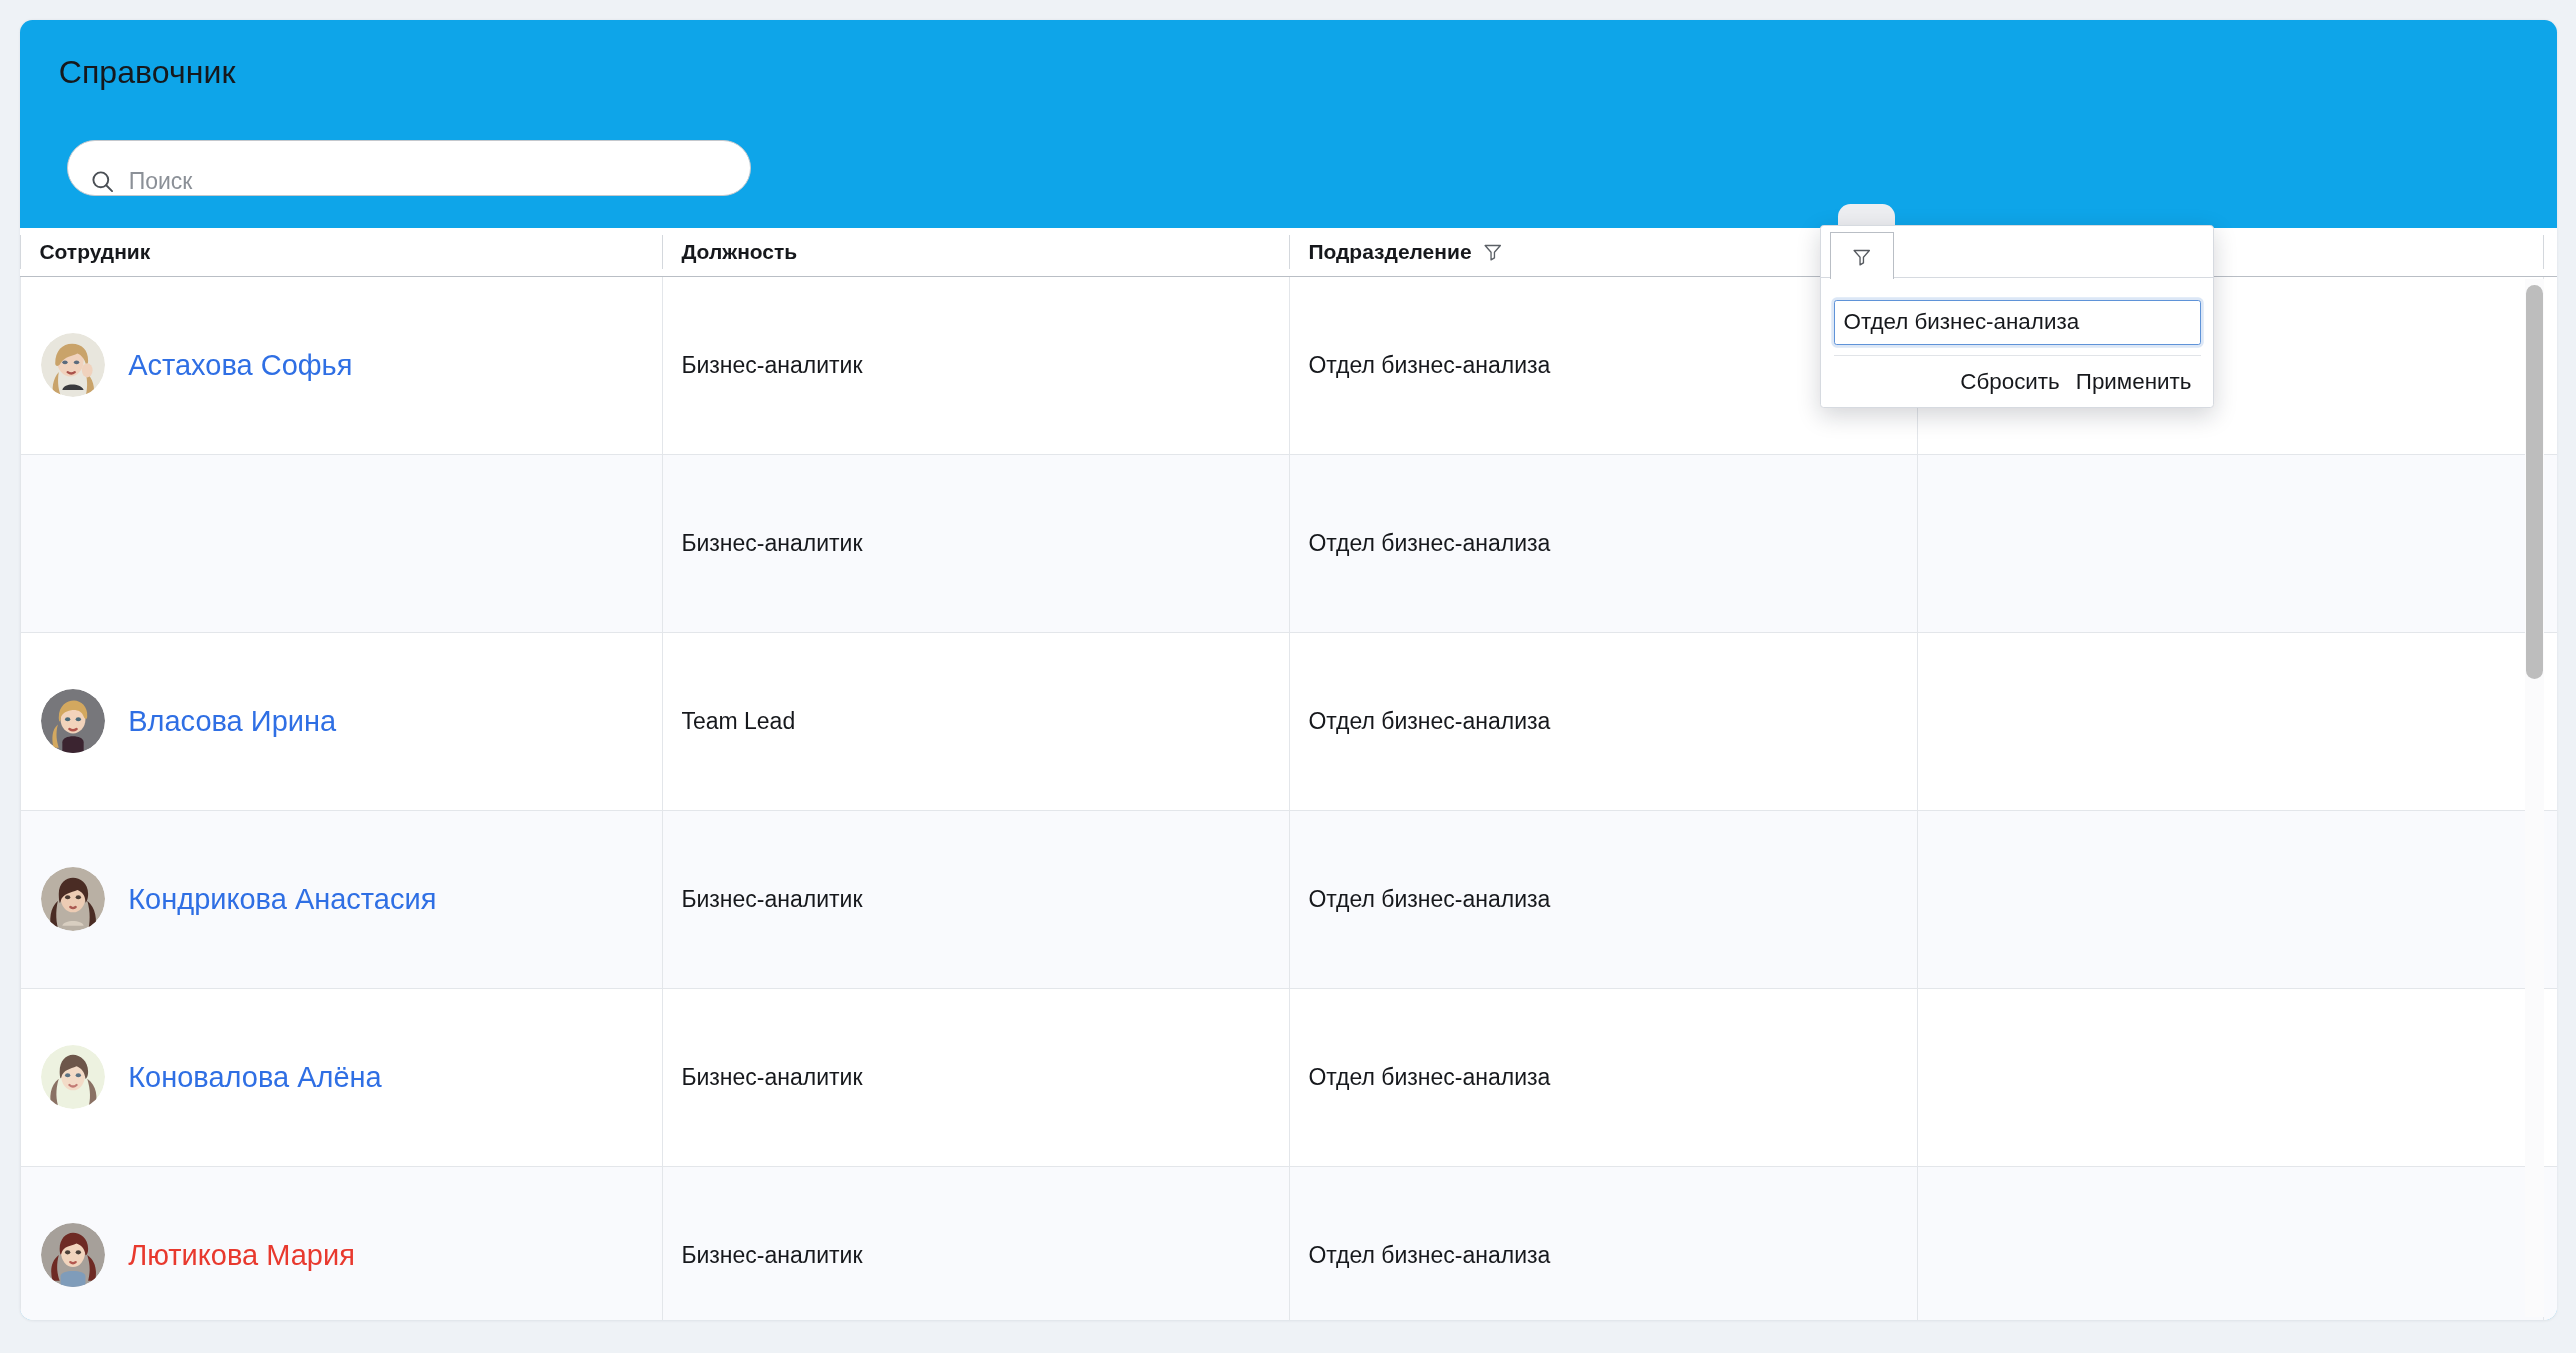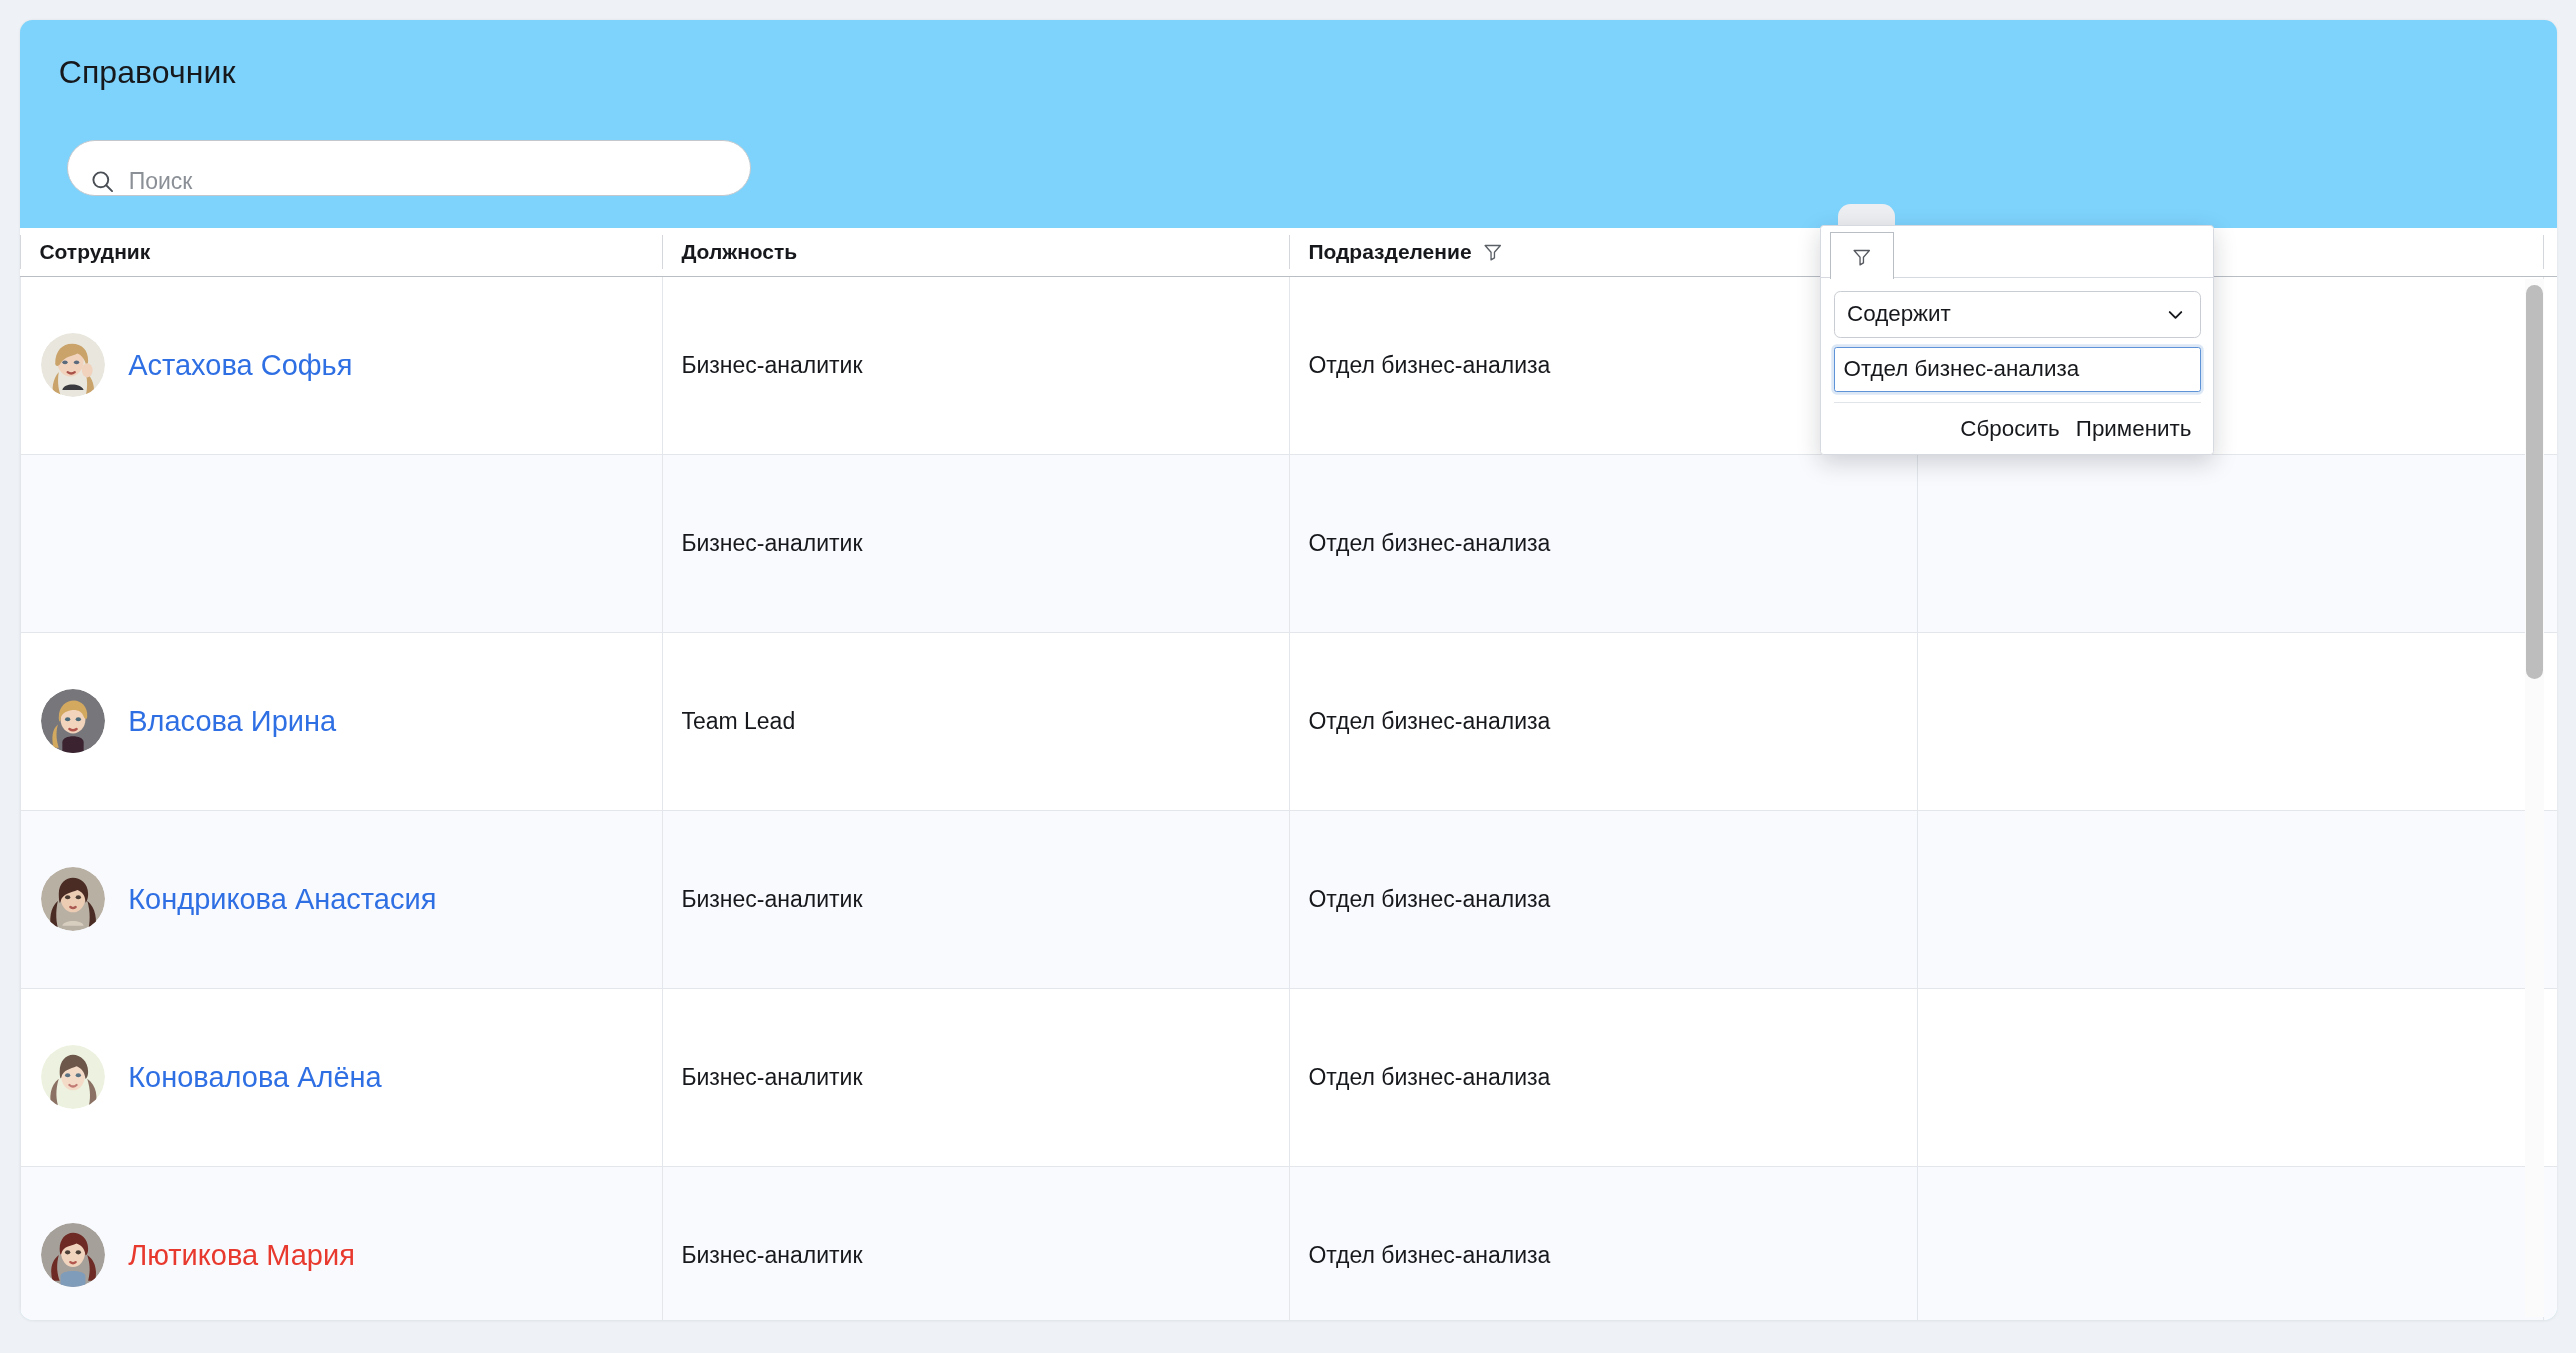--- a/index.html
+++ b/index.html
@@ -8,21 +8,21 @@
     background: #eef2f6;
     font-family: "Liberation Sans", sans-serif;
     overflow: hidden;
   }
   .page { position: relative; width: 2576px; height: 1354px; }
 
   .card {
     position: absolute;
     left: 19.7px; top: 19.7px;
     width: 2537px; height: 1300px;
-    background: #7dd3fc;
+    background: #0ea5e9;
     border-radius: 12.5px;
     box-shadow: 0 0.9px 2.7px rgba(16,24,40,.07);
     overflow: hidden;
   }
 
   .page-title {
     position: absolute;
     left: 39px; top: 34px;
     font-size: 32px;
     font-weight: 400;
@@ -411,28 +411,20 @@
     <div class="popup-tabs">
       <div class="popup-tab">
         <span class="filter-glyph">
           <svg viewBox="0 0 24 24" fill="none" stroke="#55595f" stroke-width="1.5">
             <path d="M3.5 5h17l-6.6 7.6v6.3l-3.8 2.2v-8.5z" stroke-linejoin="round"></path>
           </svg>
         </span>
       </div>
     </div>
     <div class="popup-body">
-      <div class="op-select">
-        <span>Содержит</span>
-        <span class="chev">
-          <svg viewBox="0 0 24 24" fill="none" stroke="#16181c" stroke-width="2">
-            <path d="M6 9.5l6 6 6-6" stroke-linecap="round" stroke-linejoin="round"></path>
-          </svg>
-        </span>
-      </div>
       <input class="value-input" type="text" value="Отдел бизнес-анализа" style="">
       <div class="popup-actions">
         <button class="popup-btn">Сбросить</button>
         <button class="popup-btn">Применить</button>
       </div>
     </div>
   </div>
 
 </div>
 

